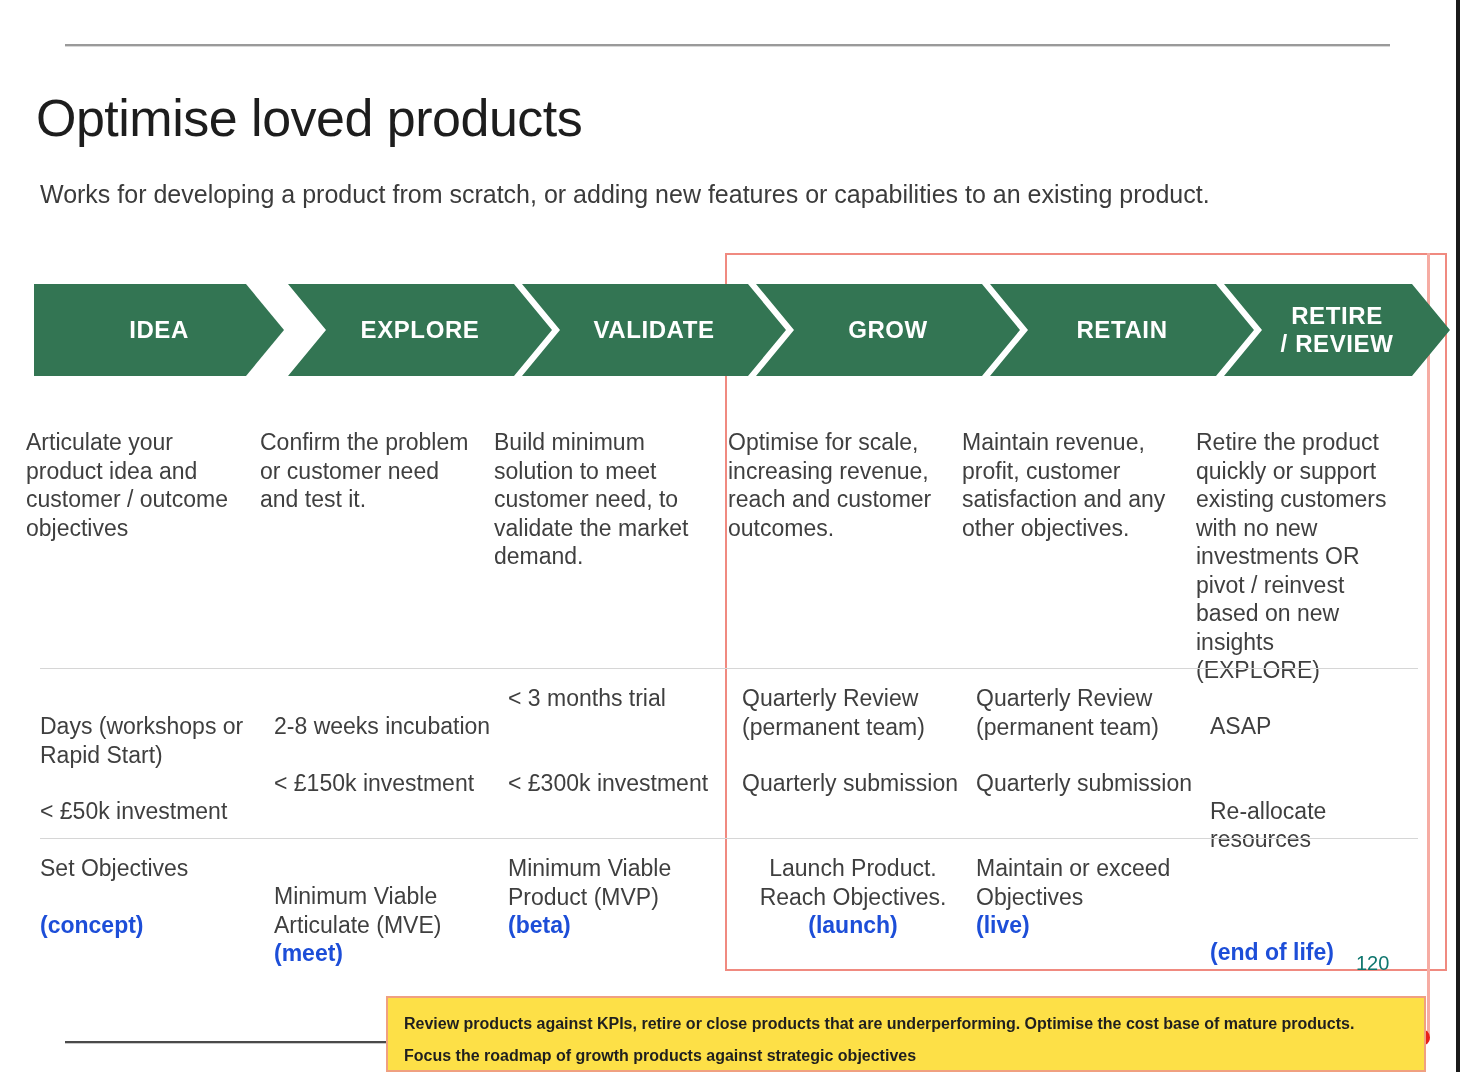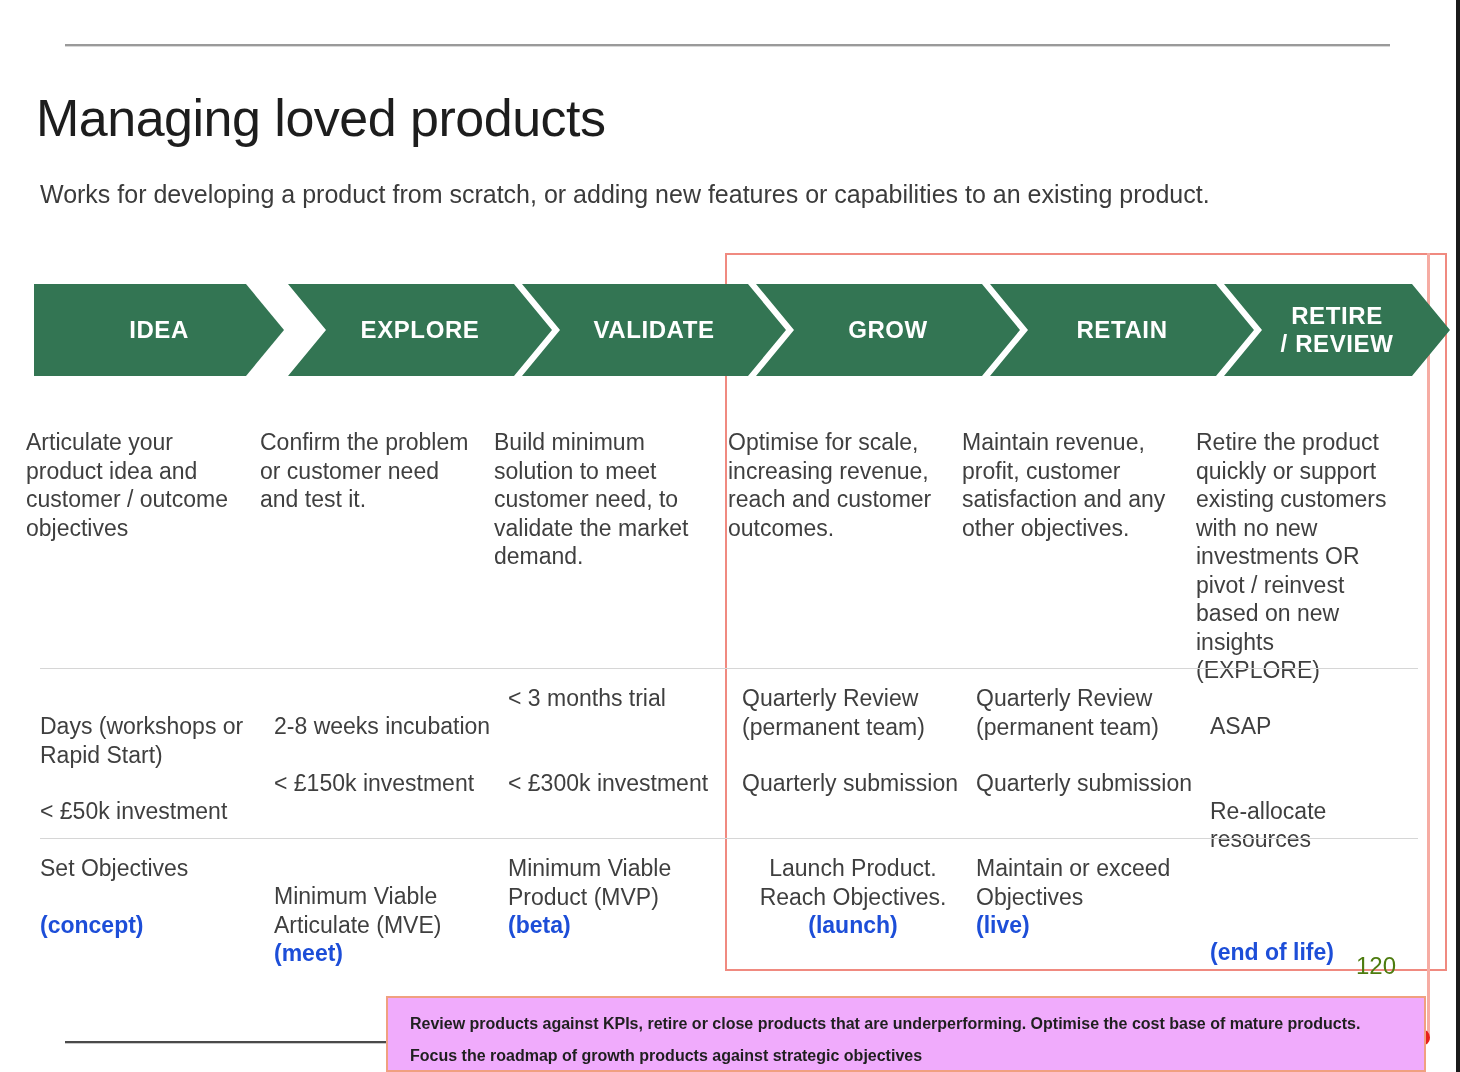--- a/index.html
+++ b/index.html
@@ -168,54 +168,54 @@
 
   .rowdesc .cell { padding-top: 52px; }
   .rowtime .cell { padding-top: 16px; }
   .rowout  .cell { padding-top: 16px; }
   .spacer-line { display: block; height: 28px; }
 
   .pagenum {
     position: absolute;
     left: 1356px;
     top: 952px;
-    font-size: 24px;
-    color: #4d7c0f;
+    font-size: 20px;
+    color: #0f766e;
   }
 
   
   .sticky {
     position: absolute;
     left: 386px;
     top: 996px;
     width: 1040px;
     height: 76px;
-    background: #f0abfc;
+    background: #fde047;
     border: 2px solid #f0a080;
     box-sizing: border-box;
-    padding: 16px 20px 0 22px;
+    padding: 16px 20px 0 16px;
   }
   .sticky p {
     margin: 0 0 13px 0;
     font-size: 16px;
     line-height: 19px;
     font-weight: bold;
     color: #1f1f1f;
   }
 </style>
 </head>
 <body>
 
 <div id="slide">
 
   <div class="rule-top"></div>
   <div class="rule-bottom"></div>
   <div class="right-edge"></div>
 
-  <div class="title">Managing loved products</div>
+  <div class="title">Optimise loved products</div>
   <div class="subtitle">Works for developing a product from scratch, or adding new features or capabilities to an existing product.</div>
 
   <div class="highlight-box"></div>
   <div class="callout-line-v"></div>
   <div class="callout-line-h"></div>
   <div class="callout-dot"></div>
 
   <div class="chevrons">
     <div class="chev first" style="left:0px;width:250px;">
       <span class="chev-label">IDEA</span>

